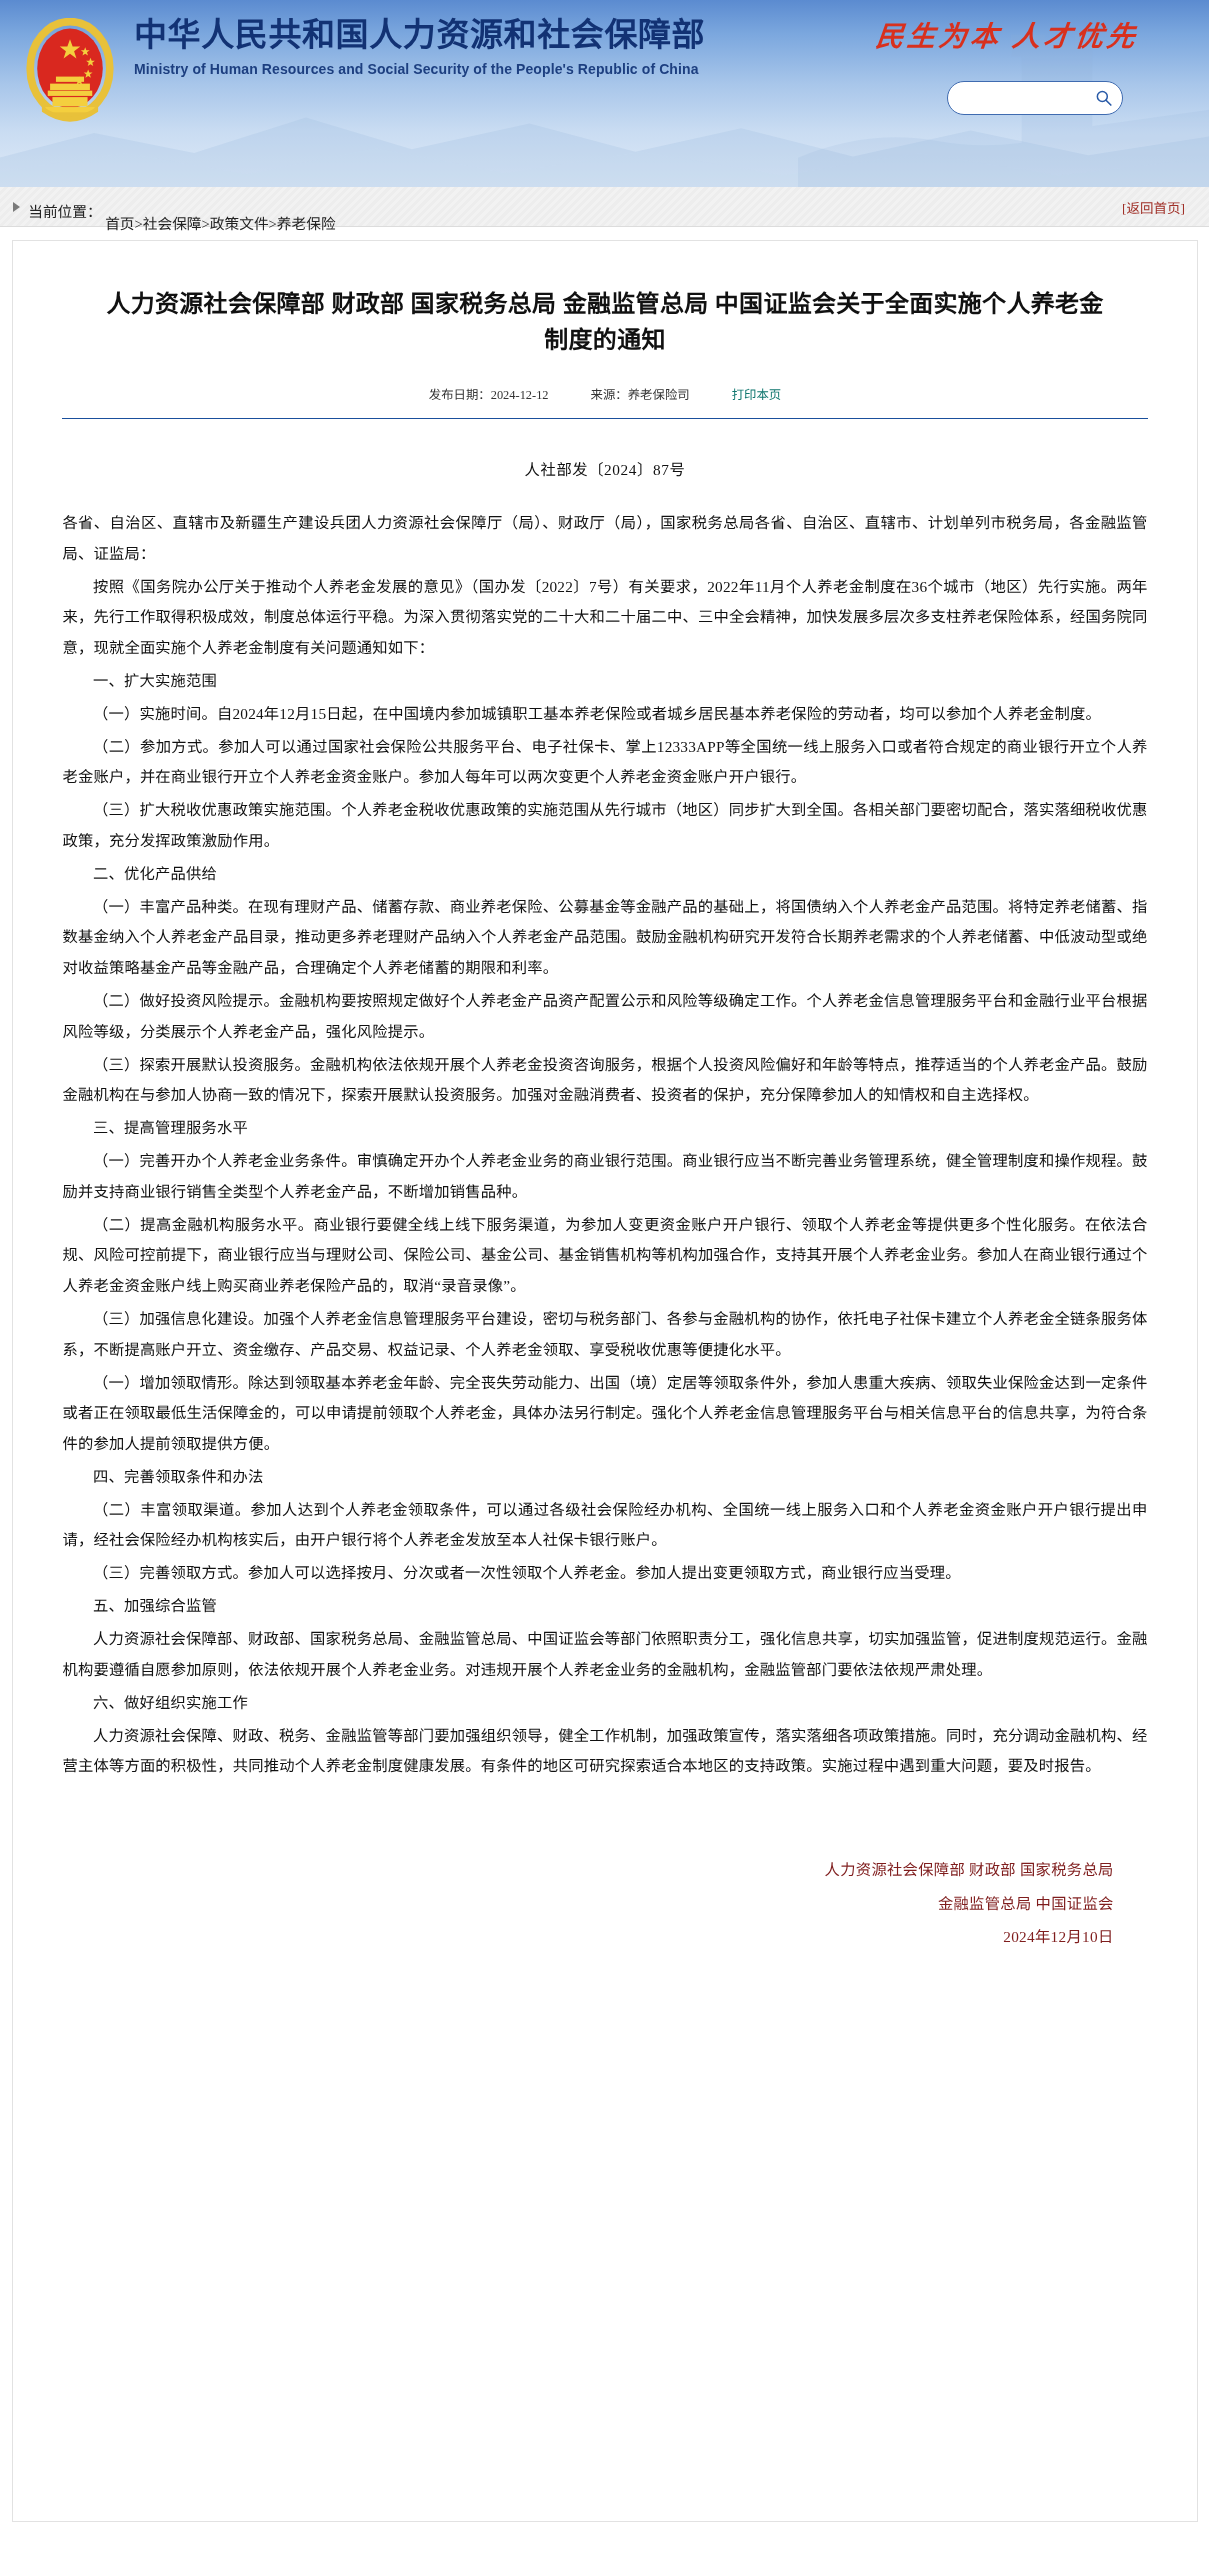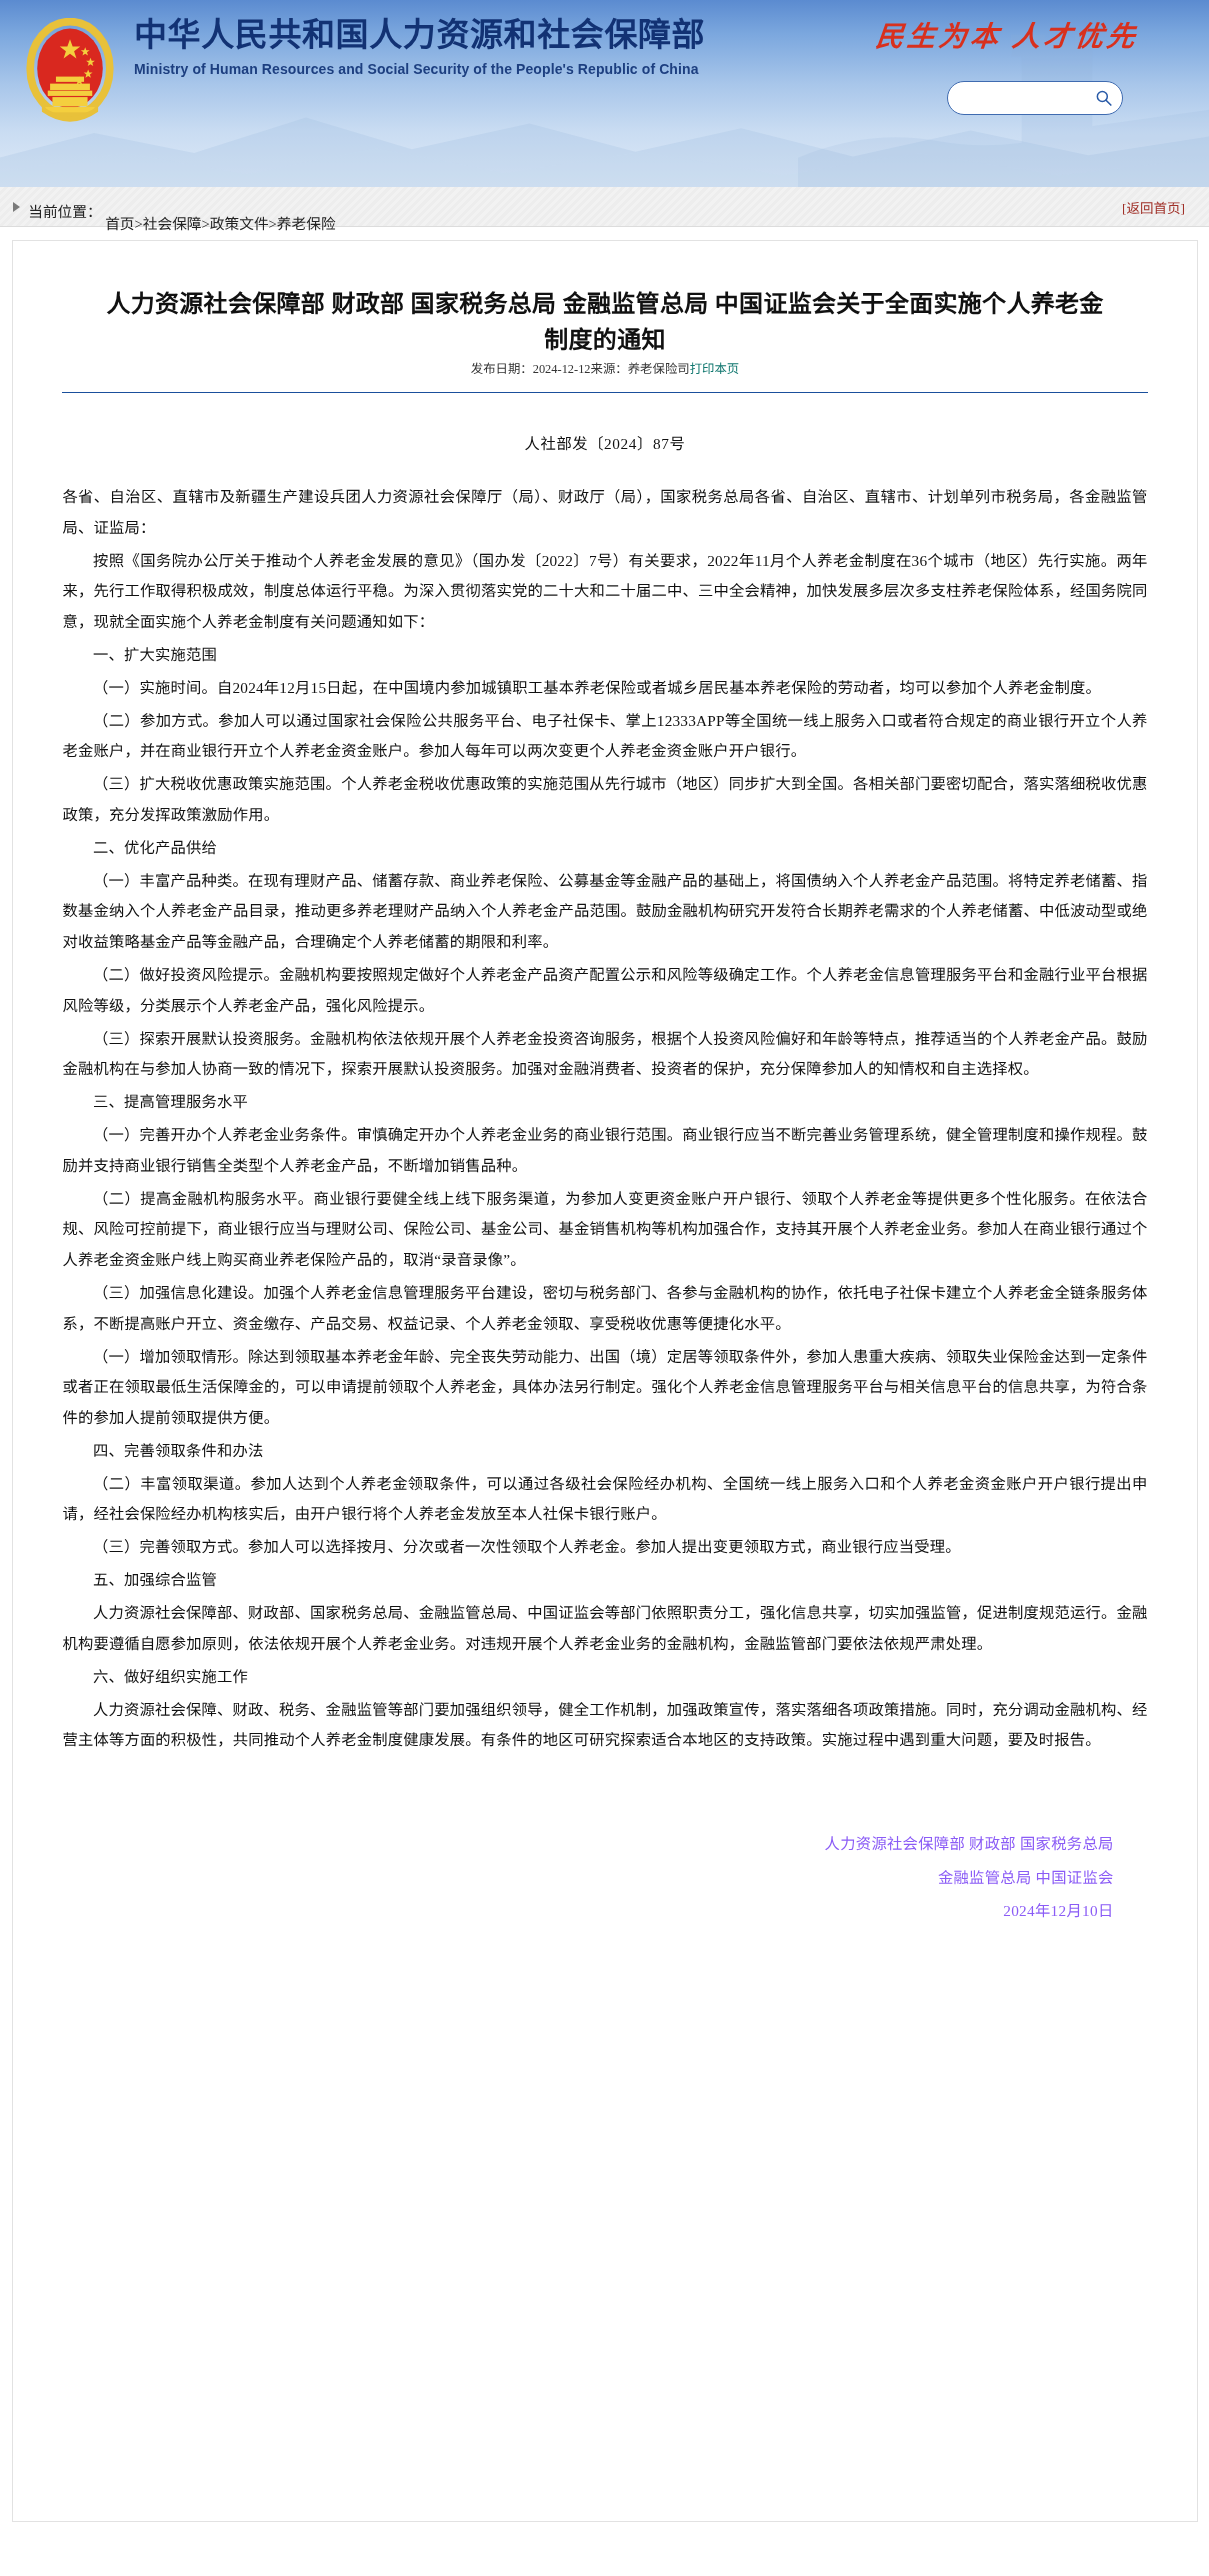--- a/index.html
+++ b/index.html
@@ -179,23 +179,25 @@
     font-family: "Liberation Serif", "DejaVu Serif", serif;
     font-size: 24px;
     font-weight: 700;
     color: #111;
     line-height: 1.52;
     margin: 10.6px auto 0 auto;
     max-width: 1012px;
     letter-spacing: 0.3px;
   }
   .doc-meta {
+    margin-top: 26px;
     display: flex;
     justify-content: center;
     align-items: center;
+    gap: 42px;
     font-family: "Liberation Serif", "DejaVu Serif", serif;
     font-size: 12.4px;
     color: #333;
   }
   .doc-meta span { white-space: nowrap; }
   .doc-meta .print-link { cursor: pointer; color: #0f766e; }
   .meta-rule {
     margin: 15.3px 0 0 0;
     height: 1.2px;
     background: #1a4f9c;
@@ -221,21 +223,21 @@
     letter-spacing: 0.2px;
   }
   .body-text p { margin: 0 0 2.4px 0; }
   .p-indent { text-indent: 2em; }
   .p-noindent { text-indent: 0; }
 
   .sign-block {
     margin-top: 71px;
     font-family: "Liberation Serif", "DejaVu Serif", serif;
     font-size: 15.3px;
-    color: #8b5cf6;
+    color: #7f1d1d;
     text-align: right;
     line-height: 2.2;
     padding-right: 34px;
     letter-spacing: 0.3px;
   }
 </style>
 </head>
 <body>
 
 <div class="page">

